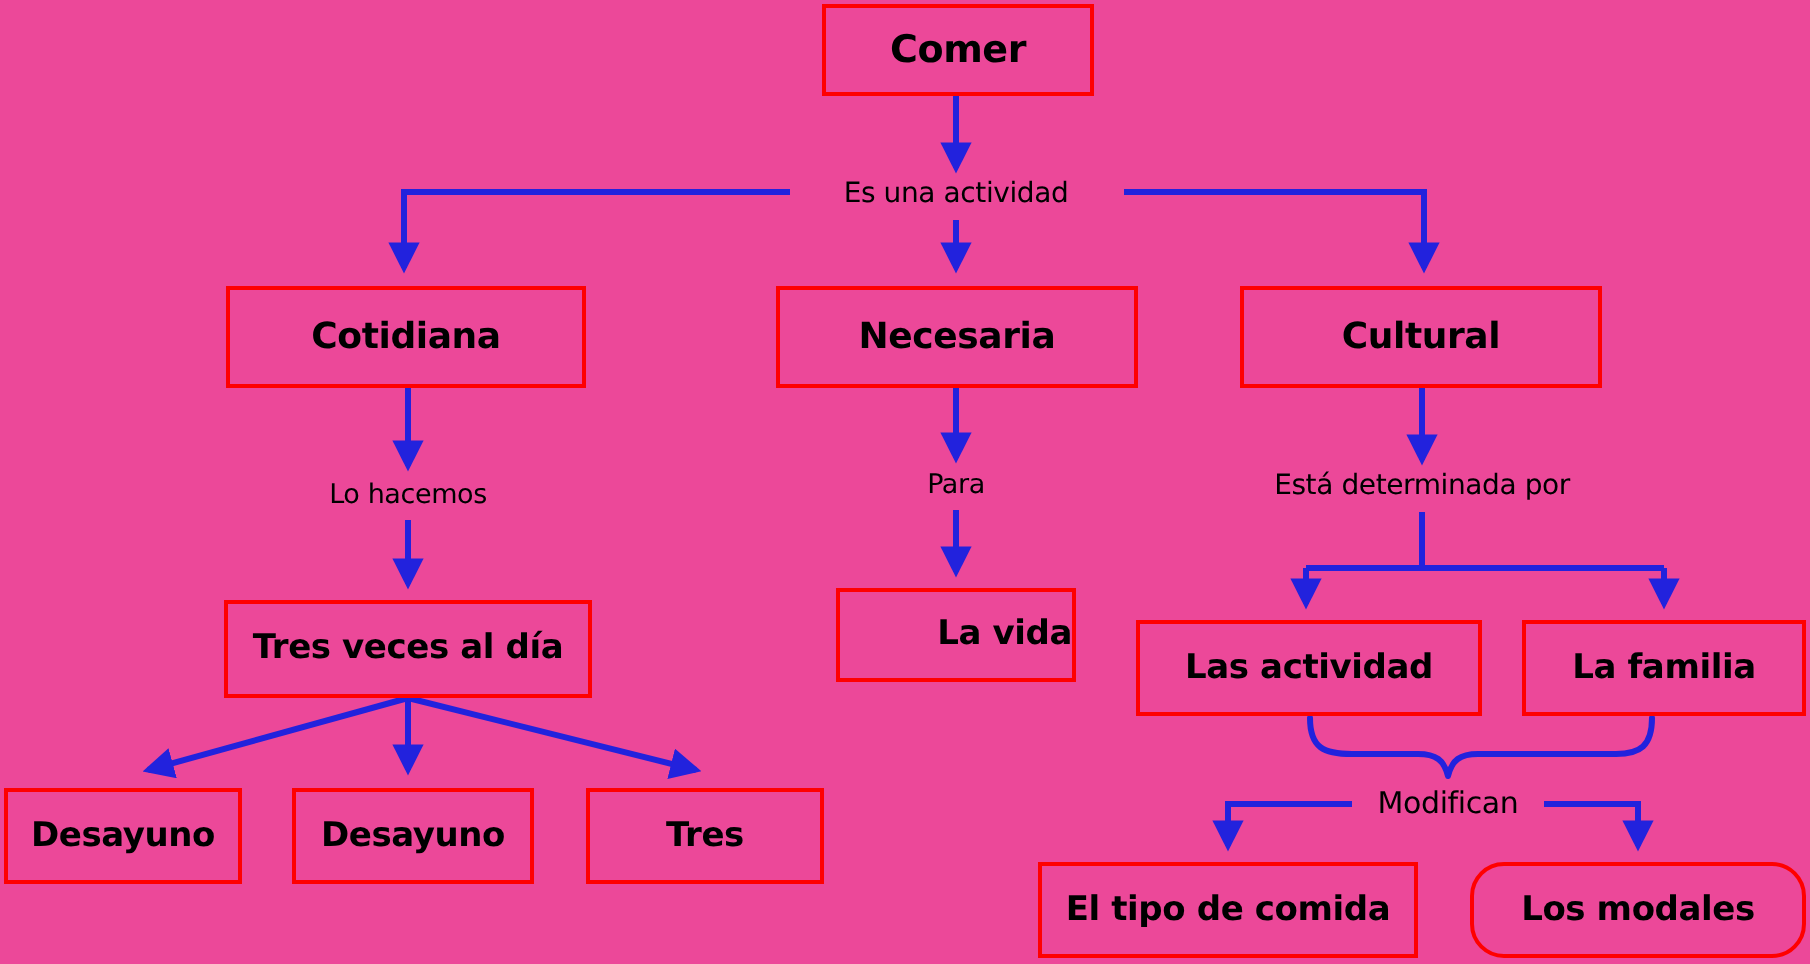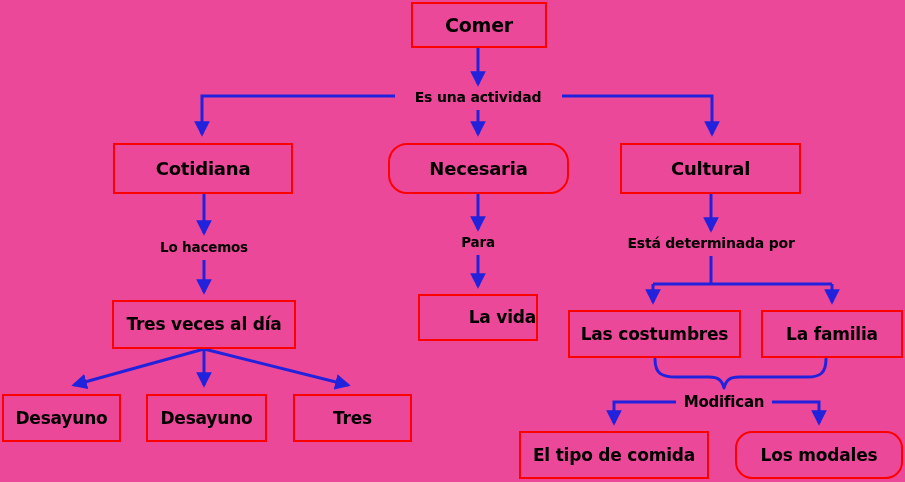--- a/index.html
+++ b/index.html
@@ -39,21 +39,21 @@
     color: #000000;
     font-weight: bold;
     font-size: 17px;
     line-height: 1;
     letter-spacing: -0.2px;
     white-space: nowrap;
   }
   .edge-label {
     position: absolute;
     color: #000000;
-    font-weight: bold;
+    font-weight: normal;
     font-size: 13.5px;
     line-height: 1;
     letter-spacing: -0.2px;
     white-space: nowrap;
     transform: translate(-50%, -50%);
     text-align: center;
   }
 </style>
 </head>
 <body>
@@ -106,38 +106,38 @@
   </svg>
 
   <div class="node-box" style="left:411px; top:2px; width:136px; height:46px;">
     <span class="node-label" style="font-size:19px">Comer</span>
   </div>
 
   <div class="node-box" style="left:113px; top:143px; width:180px; height:51px;">
     <span class="node-label" style="font-size:18px">Cotidiana</span>
   </div>
 
-  <div class="node-box" style="left:388px; top:143px; width:181px; height:51px;border-radius:19px;">
+  <div class="node-box" style="left:388px; top:143px; width:181px; height:51px;">
     <span class="node-label" style="font-size:18px">Necesaria</span>
   </div>
 
   <div class="node-box" style="left:620px; top:143px; width:181px; height:51px;">
     <span class="node-label" style="font-size:18px">Cultural</span>
   </div>
 
   <div class="node-box" style="left:112px; top:300px; width:184px; height:49px;">
     <span class="node-label" style="font-size:17px">Tres veces al día</span>
   </div>
 
   <div class="node-box" style="left:418px; top:294px; width:120px; height:47px;justify-content:flex-end;">
     <span class="node-label" style="font-size:17px">La vida</span>
   </div>
 
   <div class="node-box" style="left:568px; top:310px; width:173px; height:48px;">
-    <span class="node-label" style="font-size:17px">Las costumbres</span>
+    <span class="node-label" style="font-size:17px">Las actividad</span>
   </div>
 
   <div class="node-box" style="left:761px; top:310px; width:142px; height:48px;">
     <span class="node-label" style="font-size:17px">La familia</span>
   </div>
 
   <div class="node-box" style="left:2px; top:394px; width:119px; height:48px;">
     <span class="node-label" style="font-size:17px">Desayuno</span>
   </div>
 

